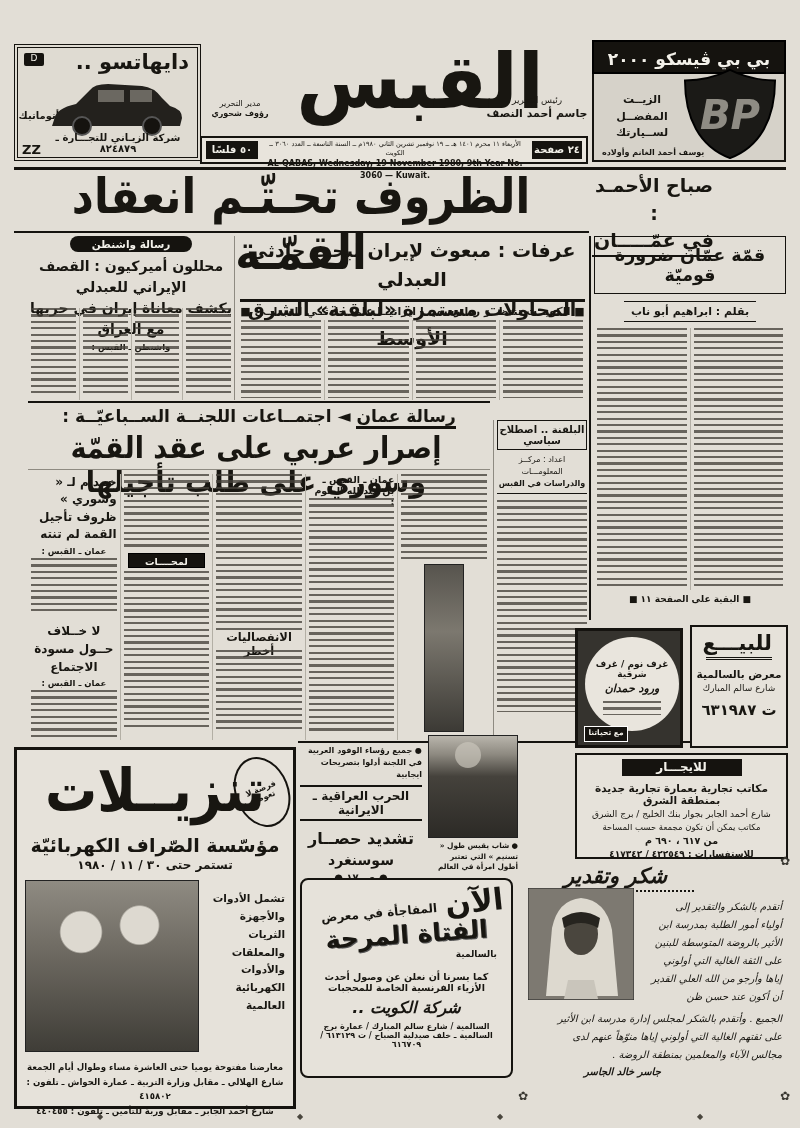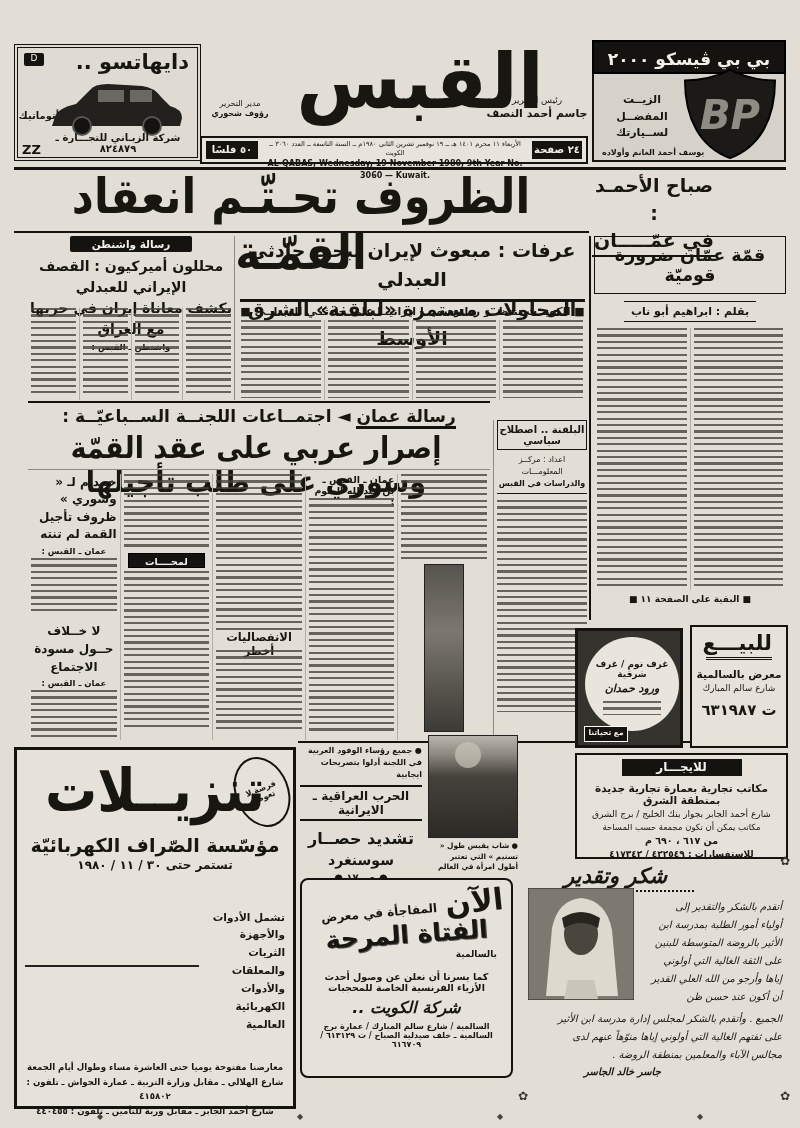--- a/index.html
+++ b/index.html
@@ -100,21 +100,21 @@
       </div>
     <div>
         <div class="greek" style="height:78px;"></div>
       </div>
     <div>
         <div class="greek" style="height:78px;"></div>
       </div>
   </div>
 
   <div class="abs" style="left:28px;top:236px;width:206px;">
-    <div class="inv b ctr" style="width:122px;height:16px;margin:0 auto;font-size:10.5px;line-height:16px;border-radius:2px;">رسالة واشنطن</div>
+    <div class="inv b ctr" style="width:122px;height:16px;margin:0 auto;font-size:10.5px;line-height:16px;border-radius:8px;">رسالة واشنطن</div>
     <div class="b ctr" style="font-size:14px;line-height:1.5;margin-top:4px;">
       <div>محللون أميركيون : القصف الإيراني للعبدلي</div>
       <div>يكشف معاناة إيران في حربها مع العراق</div>
     </div>
     <div class="b ctr" style="font-size:8.5px;margin-top:2px;">واشنطن ـ القبس :</div>
   </div>
   <div class="abs cols" style="left:28px;top:308px;width:206px;height:92px;">
     <div>
         <div class="greek" style="height:90px;"></div>
       </div>
@@ -252,21 +252,21 @@
     <div class="ctr" style="font-size:8.5px;margin-top:3px;">مكاتب يمكن أن تكون مجمعة حسب المساحة</div>
     <div class="b ctr" style="font-size:9.5px;margin-top:3px;">من ٦١٧ ، ٦٩٠ م</div>
     <div class="b ctr" style="font-size:9px;margin-top:3px;">للاستفسارات : ٤٢٢٥٤٩ / ٤١٧٣٤٢</div>
   </div>
 
   <div class="abs" style="left:14px;top:747px;width:282px;height:362px;border:3px solid #15130f;background:#e6e2da;">
     <div class="abs ctr" style="right:4px;top:6px;width:54px;height:72px;border:2px solid #15130f;border-radius:50%;transform:rotate(-22deg);font-size:8px;font-weight:bold;padding-top:26px;">فرصة لا تعوض</div>
     <div class="b ctr" style="font-size:52px;margin-top:6px;letter-spacing:2px;transform:scaleY(1.15);transform-origin:top;">تنزيــلات</div>
     <div class="b ctr" style="font-size:19px;margin-top:18px;">مؤسّسة الصّراف الكهربائيّة</div>
     <div class="b ctr" style="font-size:12px;margin-top:2px;">تستمر حتى ٣٠ / ١١ / ١٩٨٠</div>
-    <div style="display:flex;margin:8px 8px 0;height:172px;align-items:center;">
+    <div style="display:flex;margin:8px 8px 0;height:172px;">
       <div class="b" style="width:86px;font-size:10.5px;line-height:1.7;padding-top:10px;">
         <div>تشمل الأدوات والأجهزة</div>
         <div>الثريات والمعلقات</div>
         <div>والأدوات الكهربائية</div>
         <div>العالمية</div>
       </div>
       <div style="flex:1;border:1px solid #222;background:
            radial-gradient(circle at 32% 30%, #ddd9d0 0 12%, rgba(0,0,0,0) 13%),
            radial-gradient(circle at 66% 26%, #ddd9d0 0 11%, rgba(0,0,0,0) 12%),
            linear-gradient(180deg,#8f8b82 0%,#6b675f 45%,#3f3d37 100%);"></div>

